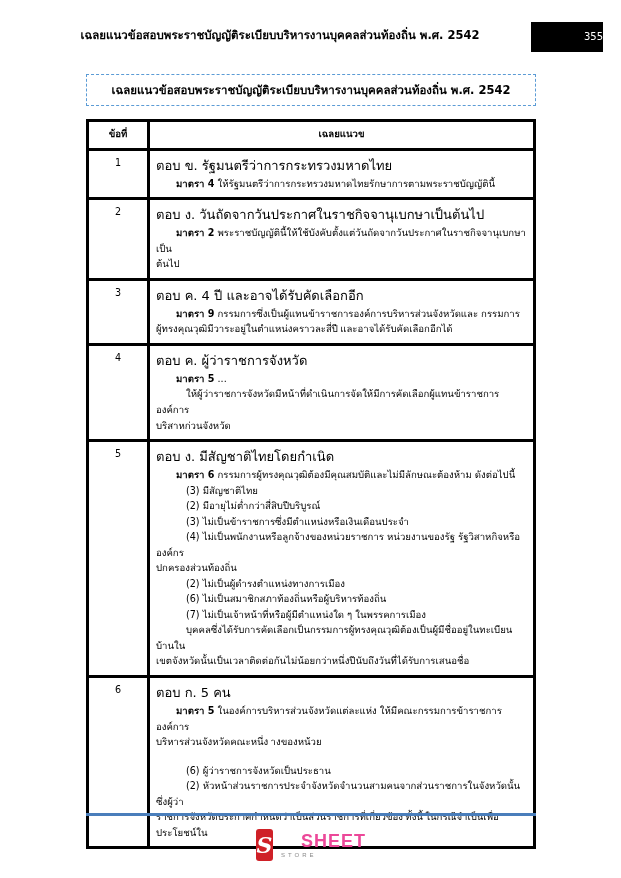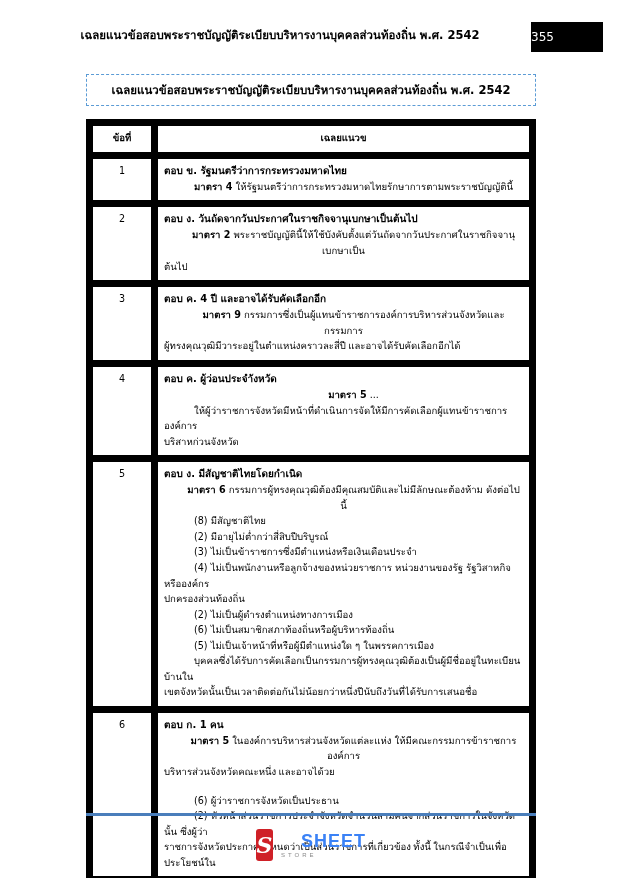--- a/index.html
+++ b/index.html
@@ -43,23 +43,23 @@
     height: 30px;
     background: #000000;
   }
   .page-number {
     position: absolute;
     right: 18px;
     top: 0px;
     width: 72px;
     height: 30px;
     line-height: 30px;
-    text-align: left;
+    text-align: right;
     color: #ffffff;
-    font-size: 12px;
+    font-size: 10px;
     font-weight: normal;
   }
 
   
   .title-band {
     position: absolute;
     top: 74px;
     left: 86px;
     width: 450px;
     height: 32px;
@@ -78,44 +78,44 @@
   
   .answer-table {
     position: absolute;
     top: 119px;
     left: 86px;
     width: 450px;
     border-collapse: collapse;
     table-layout: fixed;
   }
   .answer-table td, .answer-table th {
-    border: 7px solid #000000;
+    border: 3px solid #000000;
     vertical-align: top;
     padding: 4px 6px 6px 6px;
     font-size: 9.6px;
     line-height: 1.62;
   }
   .col-no { width: 46px; }
   .th-cell {
     text-align: center;
     font-weight: bold;
     font-size: 10.5px;
     padding: 5px 4px;
     vertical-align: middle;
   }
   .no-cell {
     text-align: center;
     font-size: 10px;
     padding-top: 5px;
   }
   .ans-head {
-    font-weight: bold;
-    font-size: 10px;
-  }
-  .indent1 { text-indent: 20px; text-align: center; }
+    font-weight: normal;
+    font-size: 13px;
+  }
+  .indent1 { text-indent: 20px; }
   .indent2 { text-indent: 30px; }
   .noindent { text-indent: 0; font-family: Liberation Serif, serif; }
   .bold { font-weight: bold; }
   .p { margin: 0; }
   .spacer { height: 13px; }
 
   
   .footer-rule {
     position: absolute;
     left: 86px;
@@ -148,21 +148,21 @@
   }
   .logo-text {
     margin-left: 8px;
     line-height: 1;
   }
   .logo-word {
     font-family: "Liberation Sans", sans-serif;
     font-size: 18px;
     font-weight: bold;
     letter-spacing: 1px;
-    color: #3b82f6;
+    color: #ec4899;
     margin-left: 20px;
   }
   .logo-sub {
     font-family: "Liberation Sans", sans-serif;
     font-size: 6px;
     letter-spacing: 3px;
     color: #8a8a8a;
     margin-top: 2px;
   }
 </style>
@@ -206,49 +206,49 @@
         <td class="no-cell col-no">3</td>
         <td>
           <div class="p ans-head">ตอบ ค.  4 ปี และอาจได้รับคัดเลือกอีก</div>
           <div class="p indent1"><span class="bold">มาตรา 9</span> กรรมการซึ่งเป็นผู้แทนข้าราชการองค์การบริหารส่วนจังหวัดและ กรรมการ</div>
           <div class="p noindent">ผู้ทรงคุณวุฒิมีวาระอยู่ในตำแหน่งคราวละสี่ปี และอาจได้รับคัดเลือกอีกได้</div>
         </td>
       </tr>
       <tr>
         <td class="no-cell col-no">4</td>
         <td>
-          <div class="p ans-head">ตอบ ค. ผู้ว่อนประจำังหวัด</div>
+          <div class="p ans-head">ตอบ ค. ผู้ว่าราชการจังหวัด</div>
           <div class="p indent1"><span class="bold">มาตรา 5</span> ...</div>
           <div class="p indent2">ให้ผู้ว่าราชการจังหวัดมีหน้าที่ดำเนินการจัดให้มีการคัดเลือกผู้แทนข้าราชการ  องค์การ</div>
           <div class="p noindent">บริสาหก่วนจังหวัด</div>
         </td>
       </tr>
       <tr>
         <td class="no-cell col-no">5</td>
         <td>
           <div class="p ans-head">ตอบ ง. มีสัญชาติไทยโดยกำเนิด</div>
           <div class="p indent1"><span class="bold">มาตรา 6</span> กรรมการผู้ทรงคุณวุฒิต้องมีคุณสมบัติและไม่มีลักษณะต้องห้าม ดังต่อไปนี้</div>
-          <div class="p indent2">(8) มีสัญชาติไทย</div>
+          <div class="p indent2">(3) มีสัญชาติไทย</div>
           <div class="p indent2">(2) มีอายุไม่ต่ำกว่าสี่สิบปีบริบูรณ์</div>
           <div class="p indent2">(3) ไม่เป็นข้าราชการซึ่งมีตำแหน่งหรือเงินเดือนประจำ</div>
           <div class="p indent2">(4) ไม่เป็นพนักงานหรือลูกจ้างของหน่วยราชการ หน่วยงานของรัฐ รัฐวิสาหกิจหรือองค์กร</div>
           <div class="p noindent">ปกครองส่วนท้องถิ่น</div>
           <div class="p indent2">(2) ไม่เป็นผู้ดำรงตำแหน่งทางการเมือง</div>
           <div class="p indent2">(6) ไม่เป็นสมาชิกสภาท้องถิ่นหรือผู้บริหารท้องถิ่น</div>
-          <div class="p indent2">(5) ไม่เป็นเจ้าหน้าที่หรือผู้มีตำแหน่งใด ๆ ในพรรคการเมือง</div>
+          <div class="p indent2">(7) ไม่เป็นเจ้าหน้าที่หรือผู้มีตำแหน่งใด ๆ ในพรรคการเมือง</div>
           <div class="p indent2">บุคคลซึ่งได้รับการคัดเลือกเป็นกรรมการผู้ทรงคุณวุฒิต้องเป็นผู้มีชื่ออยู่ในทะเบียนบ้านใน</div>
           <div class="p noindent">เขตจังหวัดนั้นเป็นเวลาติดต่อกันไม่น้อยกว่าหนึ่งปีนับถึงวันที่ได้รับการเสนอชื่อ</div>
         </td>
       </tr>
       <tr>
         <td class="no-cell col-no">6</td>
         <td>
-          <div class="p ans-head">ตอบ ก.  1 คน</div>
+          <div class="p ans-head">ตอบ ก.  5 คน</div>
           <div class="p indent1"><span class="bold">มาตรา 5</span> ในองค์การบริหารส่วนจังหวัดแต่ละแห่ง ให้มีคณะกรรมการข้าราชการองค์การ</div>
-          <div class="p noindent">บริหารส่วนจังหวัดคณะหนึ่ง และอาจได้วย</div>
+          <div class="p noindent">บริหารส่วนจังหวัดคณะหนึ่ง างของหน้วย</div>
           <div class="spacer"></div>
           <div class="p indent2">(6) ผู้ว่าราชการจังหวัดเป็นประธาน</div>
           <div class="p indent2">(2) หัวหน้าส่วนราชการประจำจังหวัดจำนวนสามคนจากส่วนราชการในจังหวัดนั้น ซึ่งผู้ว่า</div>
           <div class="p noindent">ราชการจังหวัดประกาศกำหนดว่าเป็นส่วนราชการที่เกี่ยวข้อง ทั้งนี้ ในกรณีจำเป็นเพื่อประโยชน์ใน</div>
         </td>
       </tr>
     </tbody>
 </table>
 
 <div class="footer-rule"></div>

